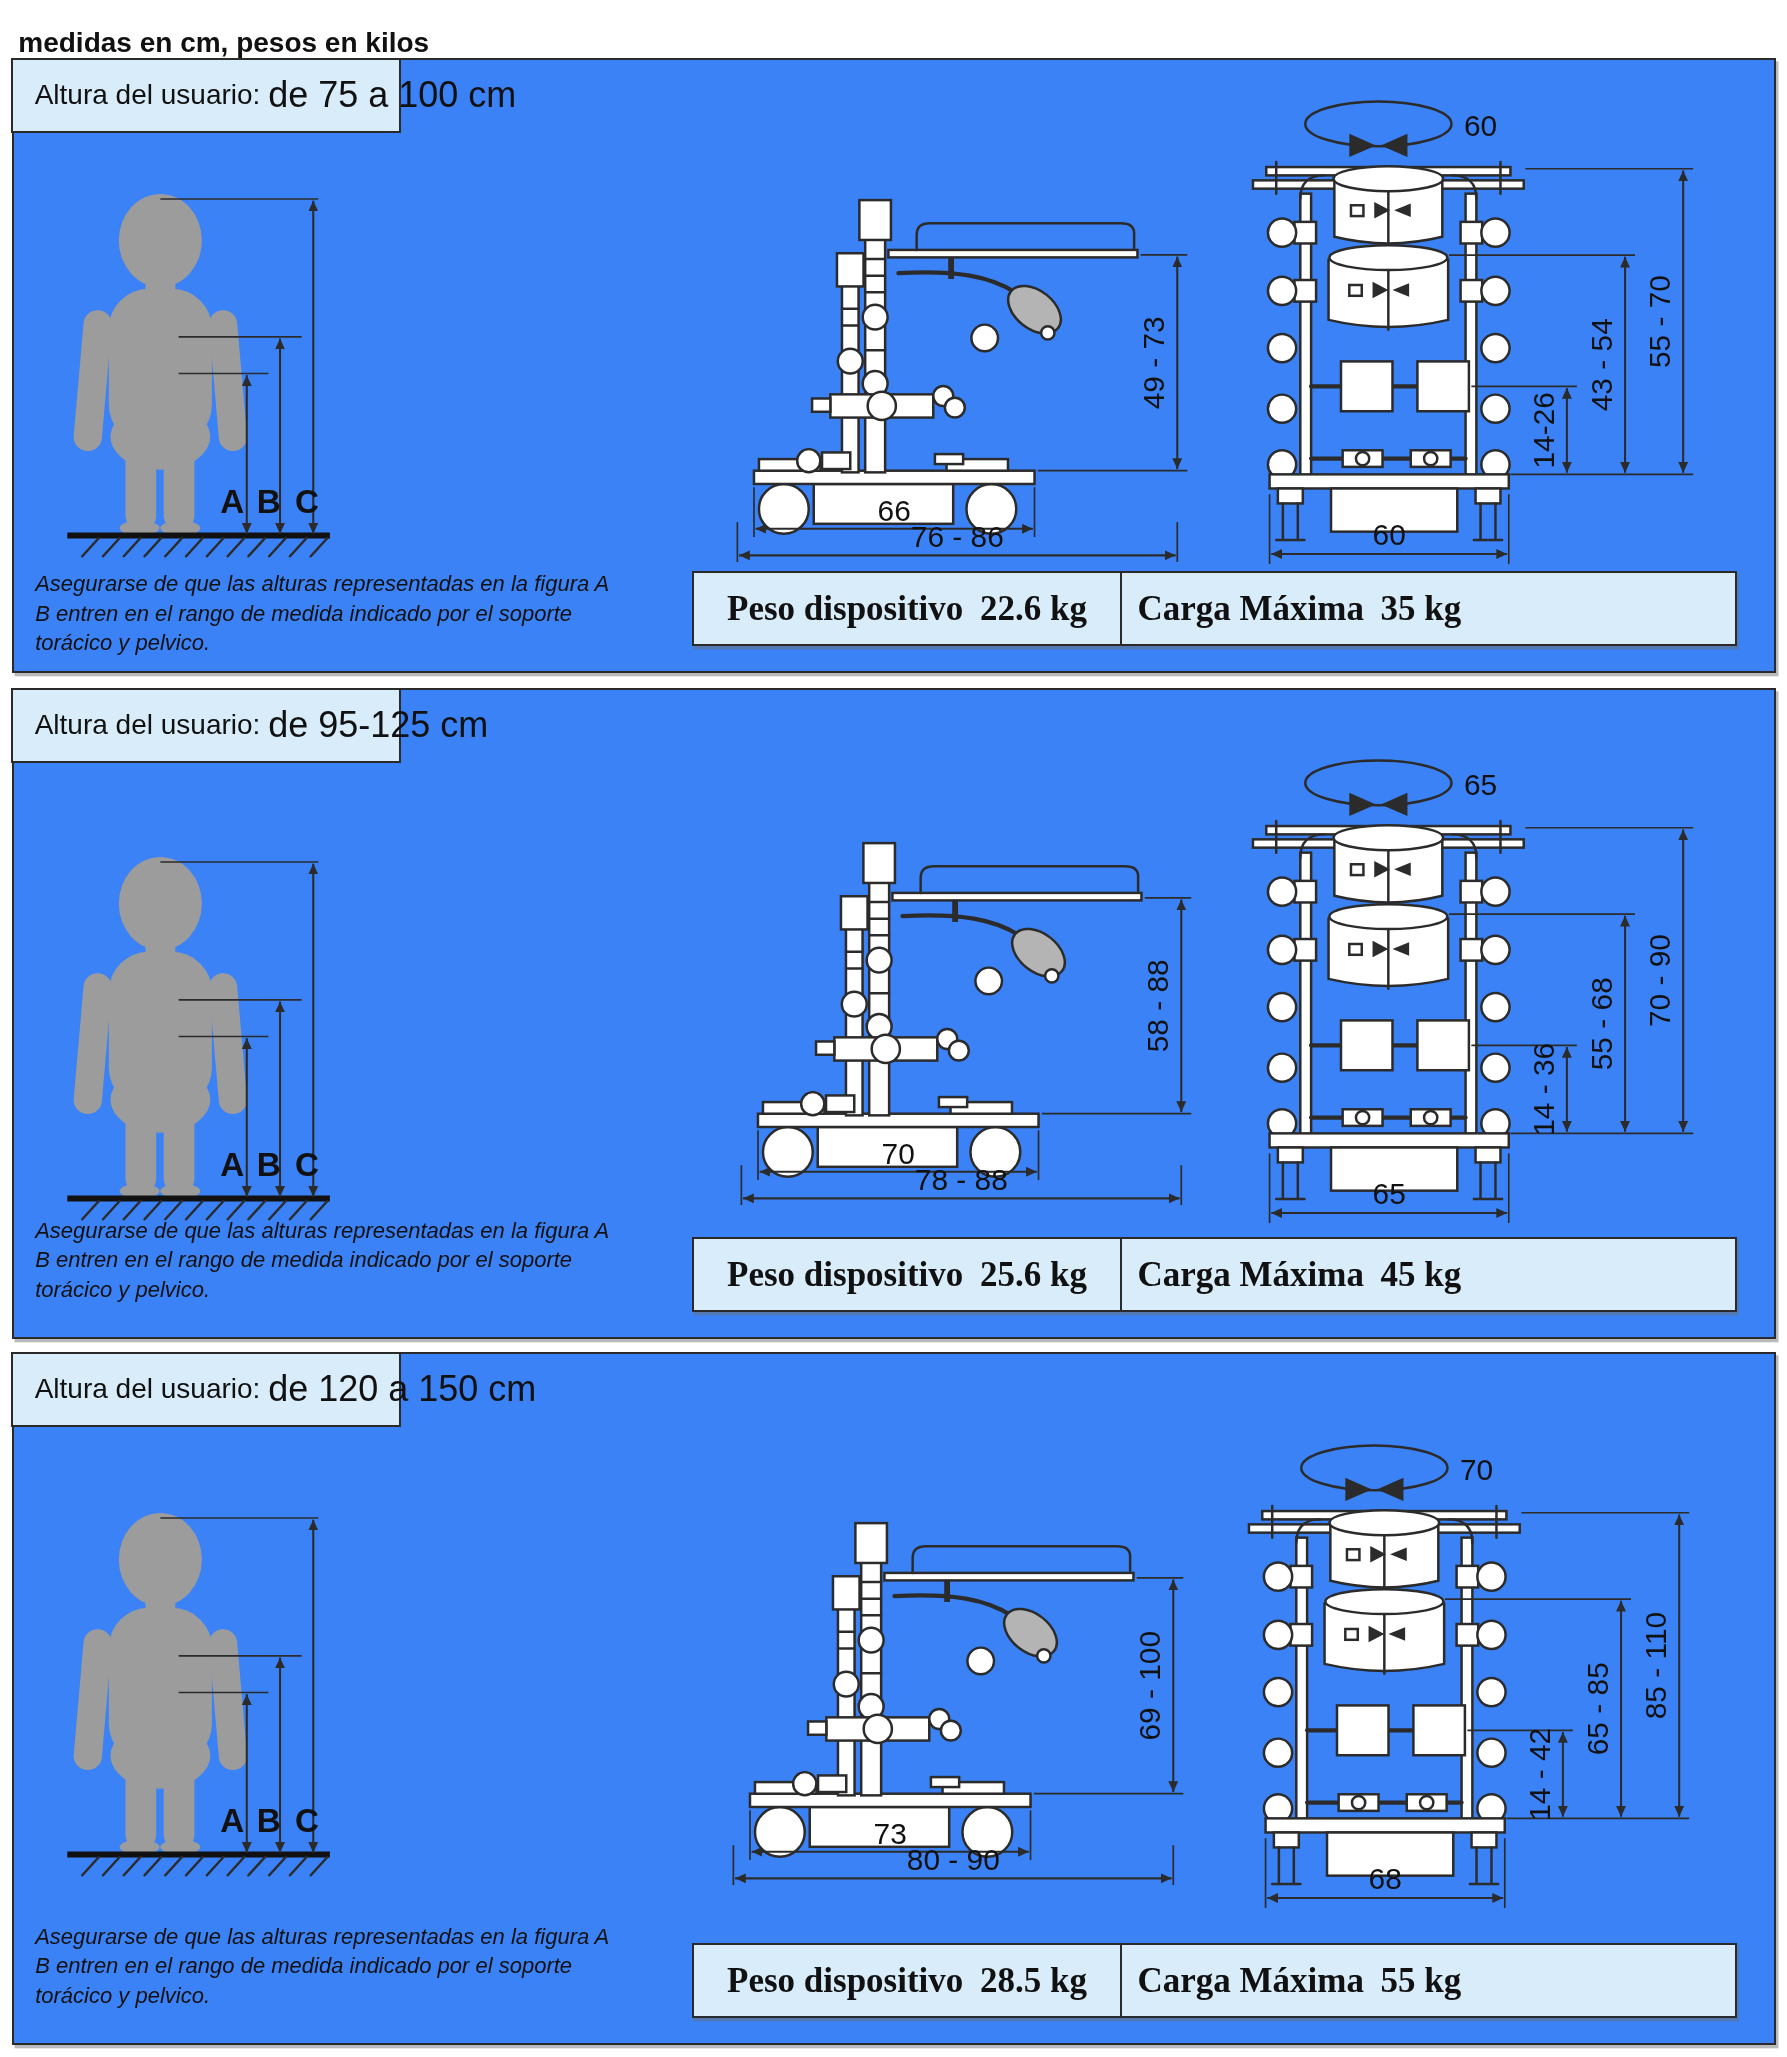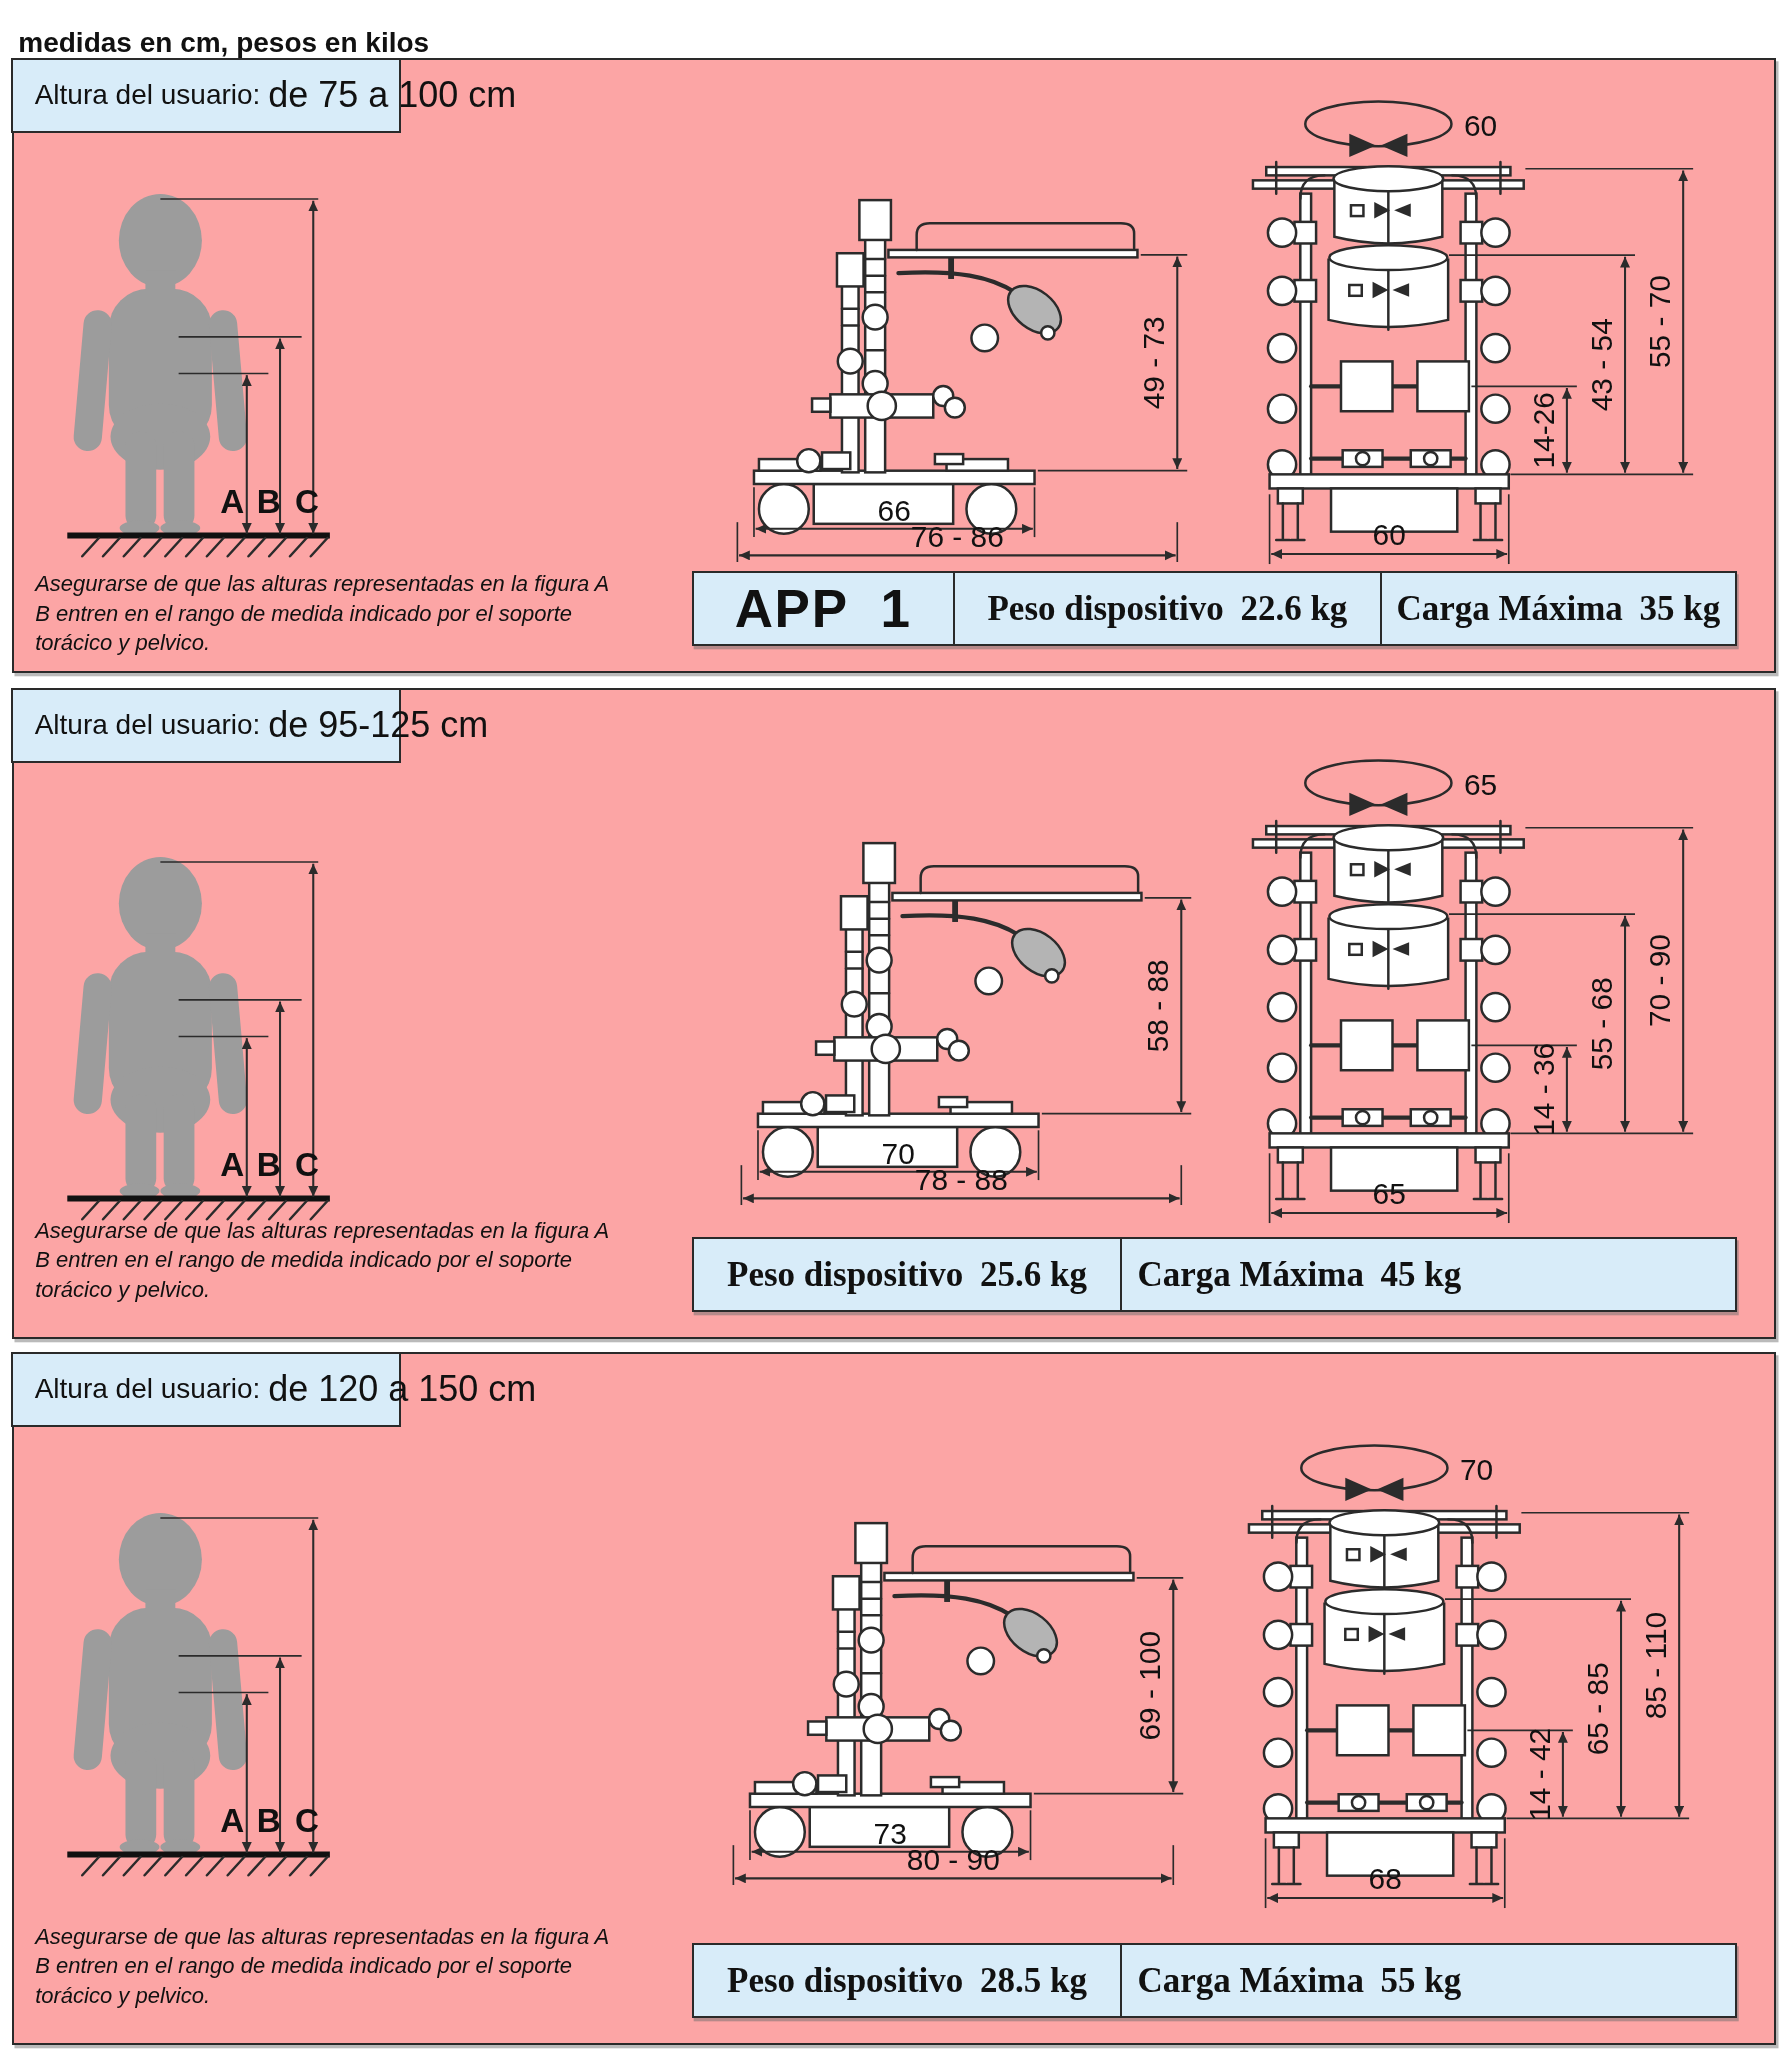--- a/index.html
+++ b/index.html
@@ -3,21 +3,21 @@
 <meta charset="utf-8">
 <style>
   html,body{margin:0;padding:0;}
   body{
     width:1788px;height:2058px;position:relative;background:#fff;
     font-family:"Liberation Sans", sans-serif;color:#111;
   }
   .page-title{position:absolute;left:18.3px;top:6.6px;font-size:28px;font-weight:bold;margin-top:20px;}
   .section{
     position:absolute;left:11.6px;width:1764px;box-sizing:border-box;
-    border:2.5px solid #2a2a2a;background:#fca5a5;
+    border:2.5px solid #2a2a2a;background:#3b82f6;
     box-shadow:2.5px 3.3px 0 rgba(130,130,130,.55);
   }
   #sec0{top:58px;height:615px;}
   #sec1{top:688px;height:651px;}
   #sec2{top:1352px;height:693px;}
   .header-box{
     position:absolute;top:-2.5px;left:-2.5px;width:390px;height:75px;box-sizing:border-box;
     background:#d8ecf9;border:2.5px solid #2a2a2a;
     display:flex;align-items:center;padding-left:21.6px;white-space:pre;
   }
@@ -225,21 +225,20 @@
       <line class="ext" x1="62" y1="488" x2="62" y2="572"></line>
       <line class="ext" x1="350" y1="488" x2="350" y2="572"></line>
       <line class="dim" x1="64" y1="560" x2="348" y2="560" marker-start="url(#mf0)" marker-end="url(#mf0)"></line>
       <text class="dimtxt" x="206" y="549" text-anchor="middle">60</text>
     </g>
   </svg>
 
   <div class="note" style="bottom:13.3px;">Asegurarse de que las alturas representadas en la figura A B entren en el rango de medida indicado por el soporte torácico y pelvico.</div>
 
   <div class="spec-bar">
-    <div class="spec-model">APP  1</div>
     <div class="spec-cell spec-weight">
       <span>Peso dispositivo</span>
       <span>22.6 kg</span>
     </div>
     <div class="spec-cell spec-load">
       <span>Carga Máxima</span>
       <span>35 kg</span>
     </div>
   </div>
 </div>

